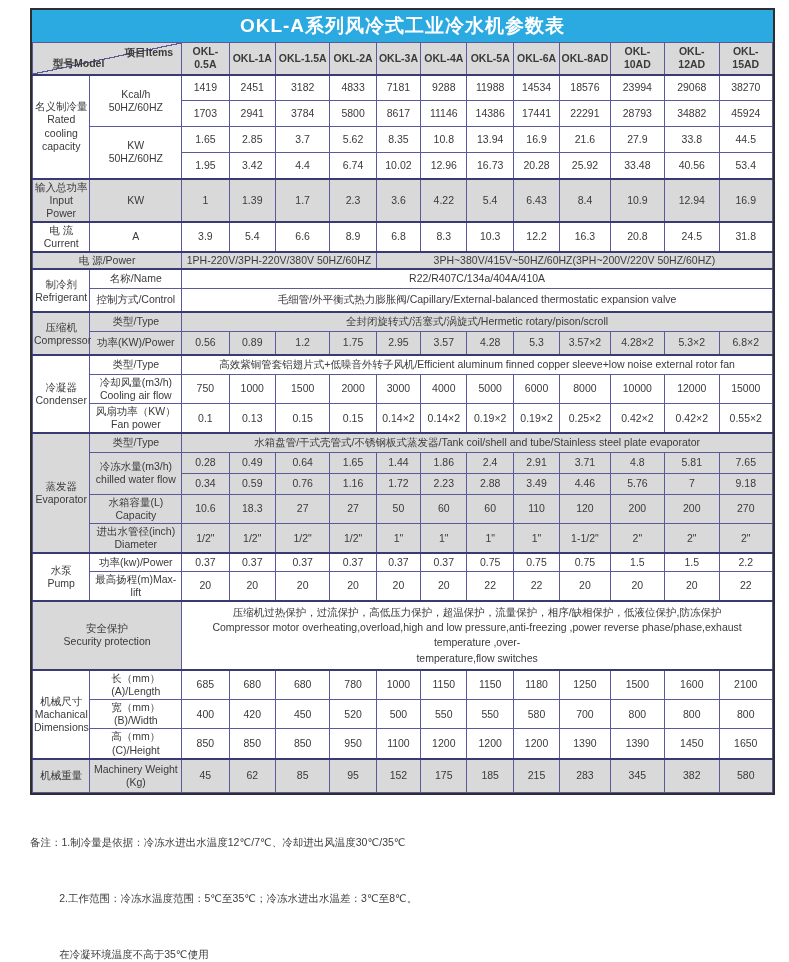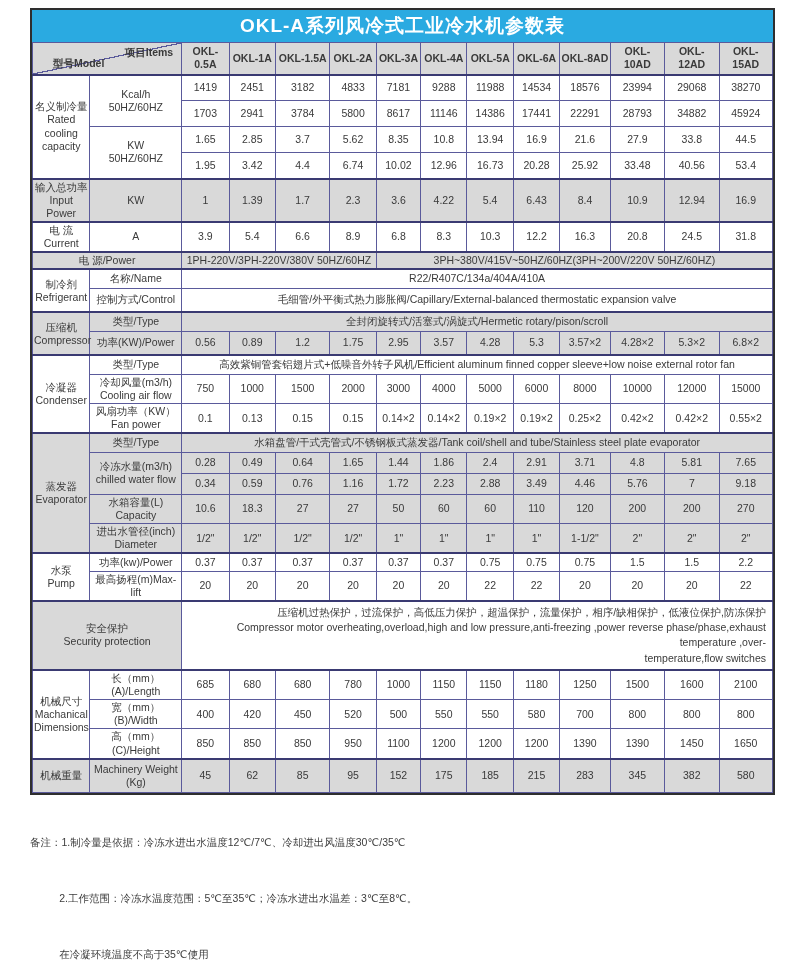--- a/index.html
+++ b/index.html
@@ -19,21 +19,21 @@
   table{width:100%;border-collapse:collapse;table-layout:fixed;}
   td{border:1px solid #5a5a9b;font-size:10.5px;text-align:center;vertical-align:middle;
      padding:1px 1px;white-space:pre-line;line-height:1.25;color:#3a3a3a;background:#fff;}
   tr.hdr td{background:#d9d9d9;font-size:10.5px;font-weight:600;}
   tr.gray td{background:#d9d9d9;}
   td.graybg{background:#d9d9d9;}
   tr.sec td{border-top:2px solid #3a3a72;}
   td.cat{font-size:10.5px;}
   td.item{font-size:10.5px;}
   td.span-l{font-size:10.5px;}
-  td.sectext{text-align:right;padding:3px 6px;line-height:1.45;background:#fff;}
+  td.sectext{text-align:center;padding:3px 6px;line-height:1.45;background:#fff;}
   
   td.corner{position:relative;padding:0;background:#d9d9d9;}
   .diag{position:absolute;inset:0;
         background:linear-gradient(to bottom right,transparent calc(50% - 0.6px),#5a5a9b calc(50% - 0.6px),#5a5a9b calc(50% + 0.6px),transparent calc(50% + 0.6px));}
   .corner-model{position:absolute;left:4px;bottom:3px;font-size:10.5px;margin-left:16px;}
   .corner-items{position:absolute;right:8px;top:3px;font-size:10.5px;}
 
   
   .notes{margin-top:14px;font-size:10.5px;color:#3c3c3c;line-height:1.5;}
   .notes .line{white-space:pre-wrap;margin-top:40px;}

